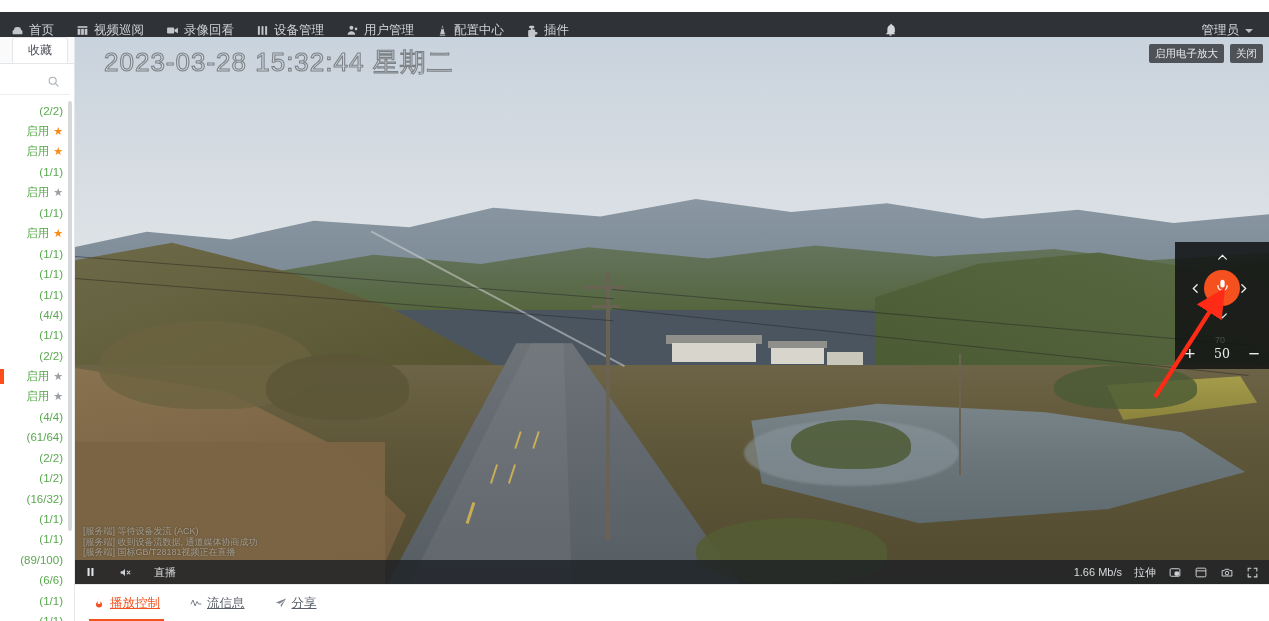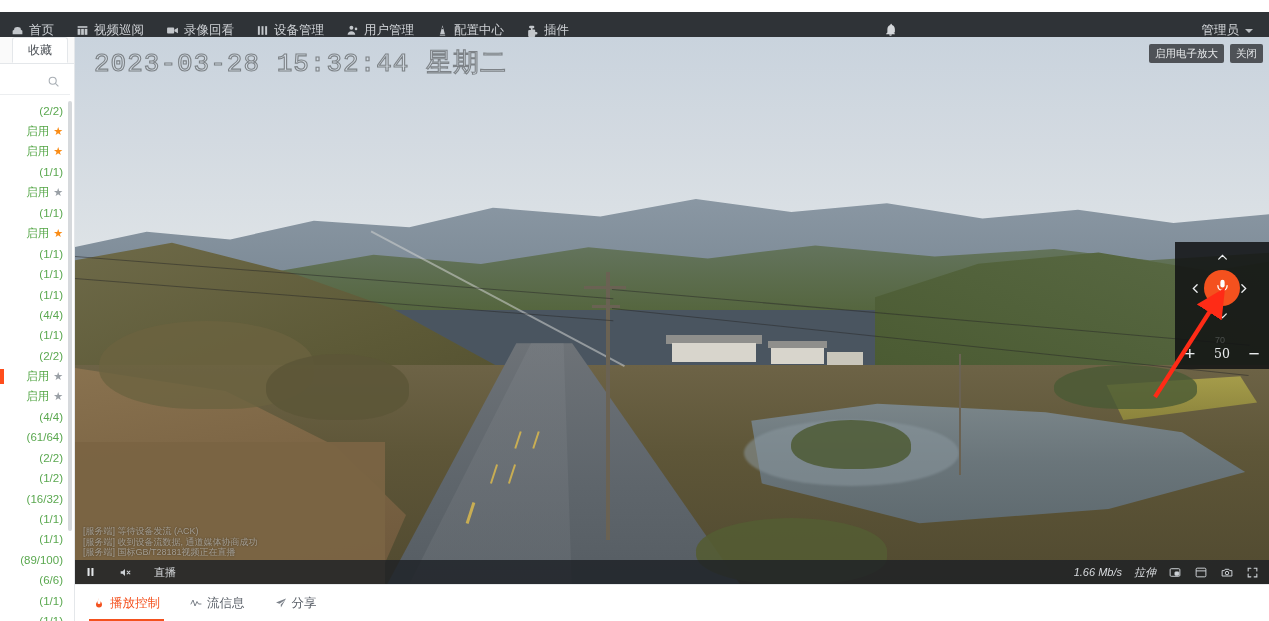--- a/index.html
+++ b/index.html
@@ -116,22 +116,22 @@
   .bldg.roof { background:#8f8f8c; }
   
   .pole { position:absolute; background:#6a6253; }
   .wire { position:absolute; height:1px; background:rgba(40,40,40,.5); transform-origin:left center; }
   .field { position:absolute; right:1%; top:62%; width:14%; height:8%;
     background: linear-gradient(180deg,#b9b04c 0%, #98913c 100%); opacity:.75;
     clip-path: polygon(10% 20%, 90% 0%, 100% 60%, 20% 100%); }
   .bush { position:absolute; border-radius:50% 50% 40% 45%; }
 
   .ts-overlay {
-    position: absolute; left: 19px; top: 8px; font-size: 26px;
-    font-family: Liberation Mono, monospace; letter-spacing: 1px;
+    position: absolute; left: 29px; top: 8px; font-size: 26px;
+    font-family: Liberation Sans, sans-serif; letter-spacing: 1px;
     color: rgba(255,255,255,.12);
     -webkit-text-stroke: 1.1px rgba(120,125,130,.95);
     text-stroke: 1.1px rgba(120,125,130,.95);
     white-space: nowrap; user-select: none;
   }
   .v-topright { position: absolute; right: 6px; top: 7px; display: flex; gap: 6px; }
   .v-btn {
     background: rgba(30,32,34,.72); color: #e8eaec; font-size: 10.5px;
     padding: 2.5px 6px; border-radius: 2px; cursor: pointer; white-space: nowrap;
   }
@@ -167,33 +167,33 @@
     white-space: nowrap; user-select: none;
   }
 
   
   .pbar {
     position: absolute; left: 0; bottom: 0; width: 1194px; height: 24px;
     background: rgba(29,33,38,.82); display: flex; align-items: center;
     color: #d8dbde; font-size: 11px;
   }
   .pbar-l { display: flex; align-items: center; gap: 22px; padding-left: 10px; }
-  .pbar-r { margin-left: auto; display: flex; align-items: center; gap: 12px; padding-right: 10px; font-style: italic; }
+  .pbar-r { margin-left: auto; display: flex; align-items: center; gap: 12px; padding-right: 10px; }
   .pbar .ic { cursor: pointer; display: inline-flex; }
   .pbar .txt { cursor: pointer; }
 
   
   .btabs {
     position: absolute; left: 75px; bottom: 0; width: 1194px; height: 37px;
     background: #fff; border-top: 1px solid #e8eaec; display: flex;
     align-items: center; padding-left: 14px; gap: 22px; font-size: 12.5px;
   }
   .btab {
     display: flex; align-items: center; gap: 5px; height: 36px;
-    color: #5a6068; cursor: pointer; position: relative; padding: 0 4px;
+    color: #5a6068; cursor: pointer; position: relative; padding: 0 4px; text-decoration: underline;
   }
   .btab.active { color: #f4511e; }
   .btab.active::after {
     content: ""; position: absolute; left: 0; right: 0; bottom: 0;
     height: 2px; background: #f4511e;
   }
   .btab .ti { display: inline-flex; width: 12px; height: 12px; align-items:center; justify-content:center; }
 
   .red-arrow { position: absolute; left: 75px; top: 37px; width: 1194px; height: 547px; pointer-events: none; }
 </style>

